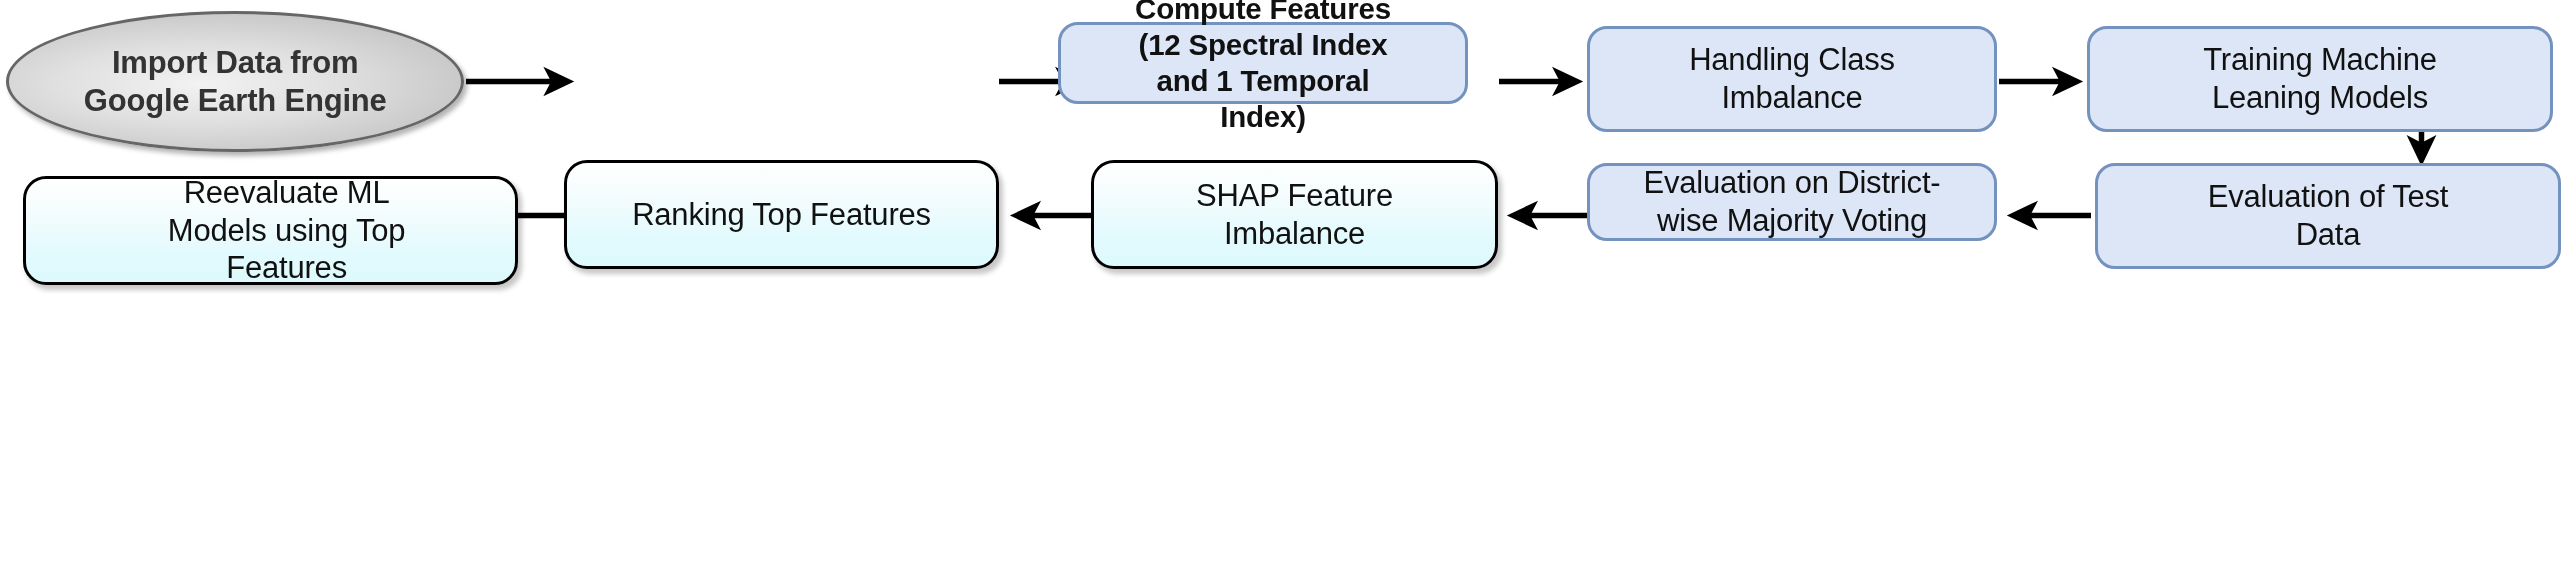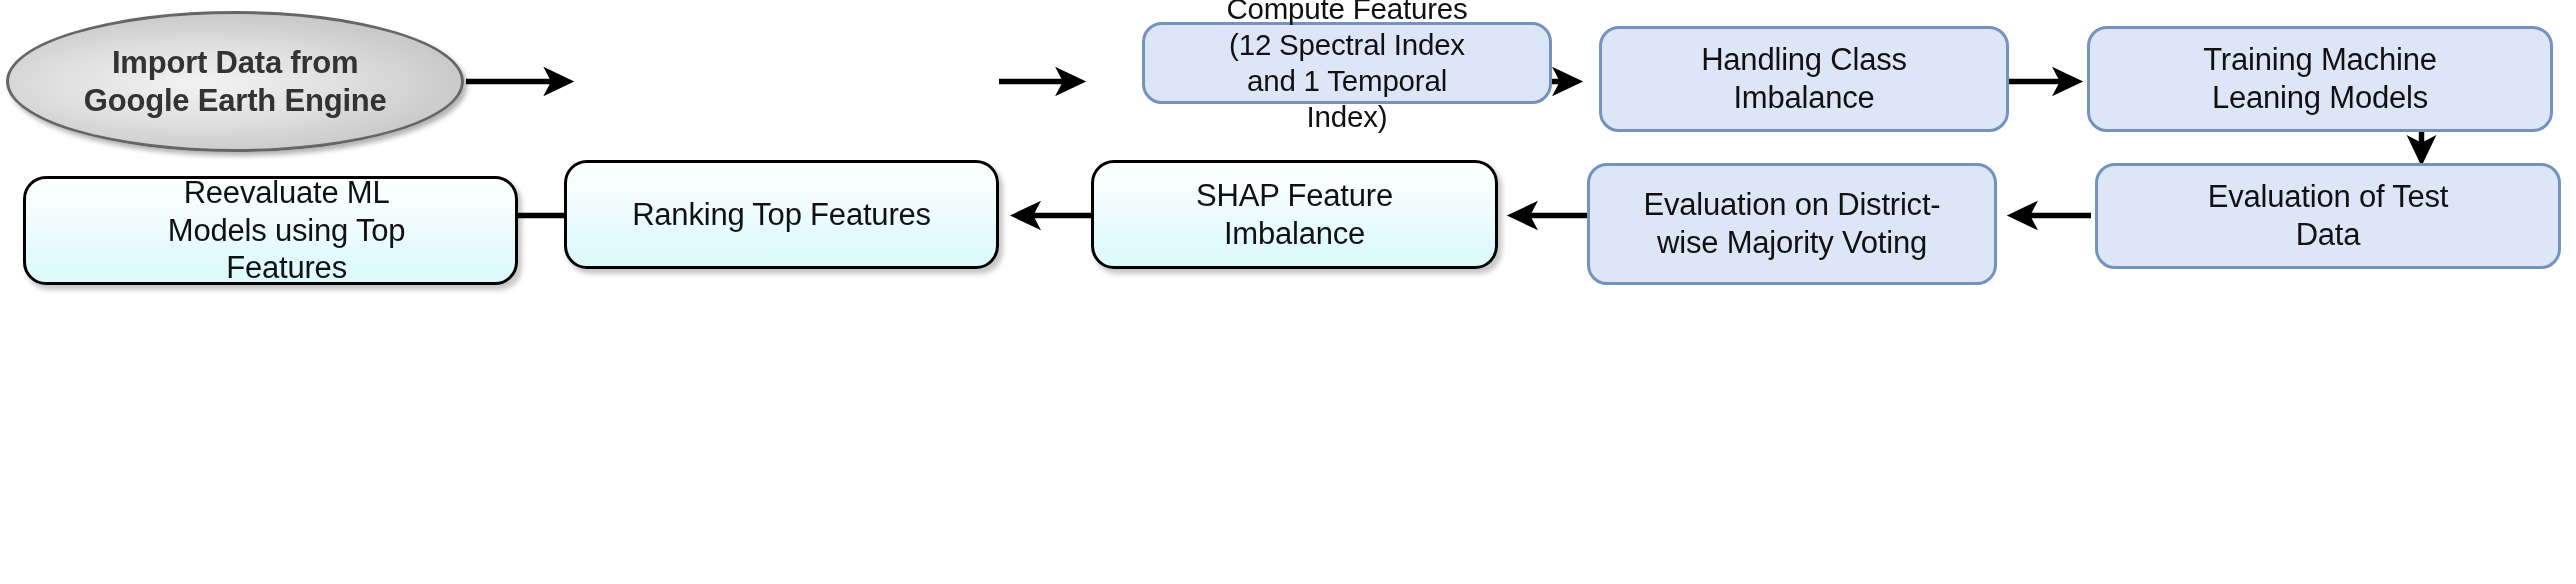--- a/index.html
+++ b/index.html
@@ -133,35 +133,35 @@
     <svg width="101" height="47" viewBox="0 0 130 60">
       <line class="ln" x1="130" y1="30" x2="46" y2="30"></line>
       <path class="hd" d="M 18 30 L 58 11 L 48 30 L 58 49 Z"></path>
     </svg>
   </div>
 
   <div class="node shape-ellipse" style="left:6.2px; top:11px; width:458px; height:141px;font-weight:bold;">Import Data from
 Google Earth Engine</div>
 
 
-  <div class="node shape-blue" style="left:1142px; top:22px; width:410px; height:82px; font-size:29.5px;">Compute Features
+  <div class="node shape-blue" style="left:1058px; top:22px; width:410px; height:82px; font-size:29.5px;font-weight:bold;">Compute Features
 (12 Spectral Index
 and 1 Temporal
 Index)</div>
 
-  <div class="node shape-blue" style="left:1587px; top:25.6px; width:410px; height:106px;margin-left:12px;">Handling Class
+  <div class="node shape-blue" style="left:1587px; top:25.6px; width:410px; height:106px;">Handling Class
 Imbalance</div>
 
   <div class="node shape-blue" style="left:2087px; top:25.6px; width:466px; height:106px;">Training Machine
 Leaning Models</div>
 
   <div class="node shape-blue" style="left:2087px; top:163px; width:466px; height:106px;margin-left:8px;">Evaluation of Test
 Data</div>
 
-  <div class="node shape-blue" style="left:1587px; top:163px; width:410px; height:122px;">Evaluation on District-
+  <div class="node shape-blue" style="left:1587px; top:163px; width:410px; height:78px;">Evaluation on District-
 wise Majority Voting</div>
 
   <div class="node shape-cyan" style="left:1091px; top:160px; width:407px; height:109px;">SHAP Feature
 Imbalance</div>
 
   <div class="node shape-cyan" style="left:564px; top:160px; width:435px; height:109px;">Ranking Top Features</div>
 
   <div class="node shape-cyan" style="left:23px; top:176px; width:495px; height:109px;padding-left:40px;">Reevaluate ML
 Models using Top
 Features</div>

